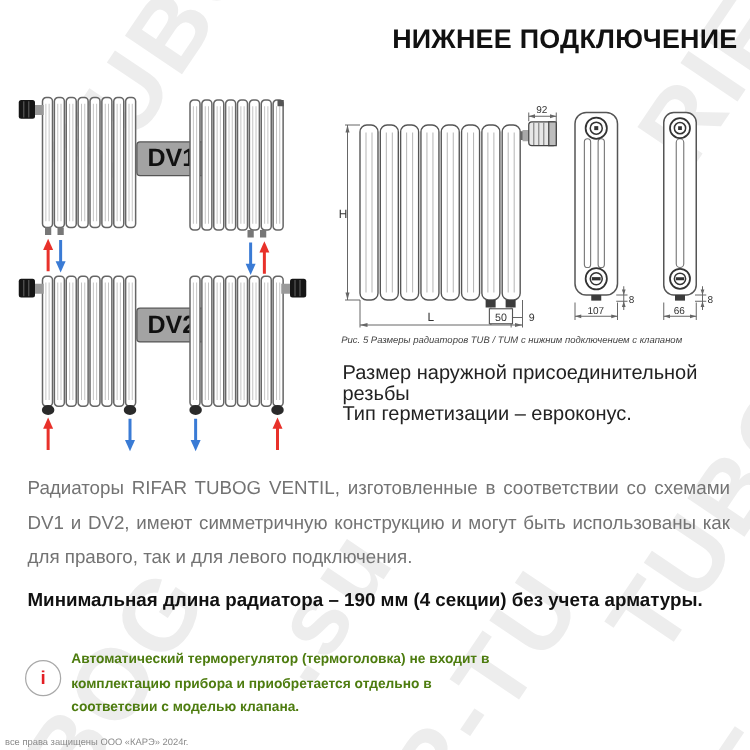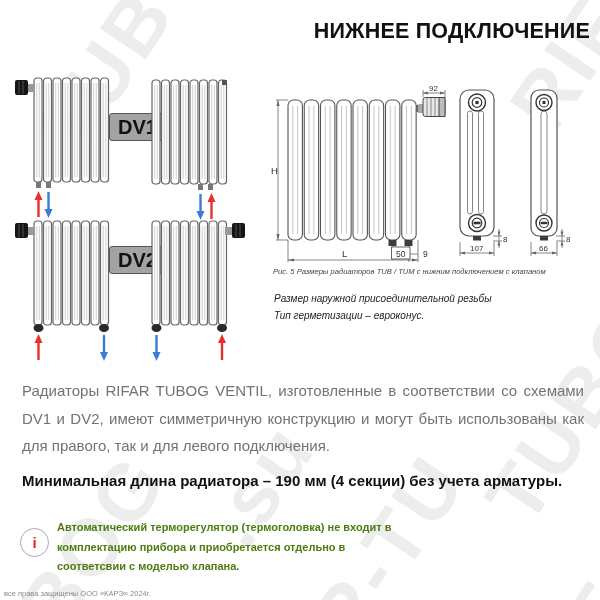--- a/index.html
+++ b/index.html
@@ -14,21 +14,21 @@
   .hdr{position:absolute;top:9px;right:10px;text-align:right;}
   .hdr .t1{font-size:21.5px;font-weight:800;letter-spacing:.2px;color:#111;margin-top:10px;}
   .hdr .t2{font-size:17px;font-weight:800;color:#e31e24;margin-top:3px;}
   
   .badge{position:absolute;border:1.6px solid #555;border-radius:3px;background:#a3a3a3;
          font-size:20px;font-weight:700;color:#111;padding:1px 8px;line-height:24px;}
   svg{position:absolute;overflow:visible;}
   svg text{font-family:"Liberation Sans",sans-serif;fill:#333;}
   
   .figcap{position:absolute;left:273px;top:267px;width:330px;font-size:7.6px;font-style:italic;color:#444;}
-  .threadnote{position:absolute;left:274px;top:291px;width:300px;font-size:10px;font-style:italic;
+  .threadnote{position:absolute;left:274px;top:291px;width:300px;font-size:16px;
               color:#222;line-height:16.5px;}
   .para{position:absolute;left:22px;top:377px;width:562px;font-size:15px;line-height:27.5px;
         text-align:justify;color:#737373;}
   .minlen{position:absolute;left:22px;top:472px;width:562px;font-size:15px;font-weight:700;color:#111;}
   
   .info-ic{position:absolute;left:20px;top:528px;width:27px;height:27px;border:1.5px solid #a9a9a9;
            border-radius:50%;display:flex;align-items:center;justify-content:center;
            font-size:15px;font-weight:700;color:#e31e24;background:#fff;}
   .infotext{position:absolute;left:57px;top:518px;width:356px;font-size:11px;font-weight:700;
             line-height:19.5px;color:#4d7c0f;}

